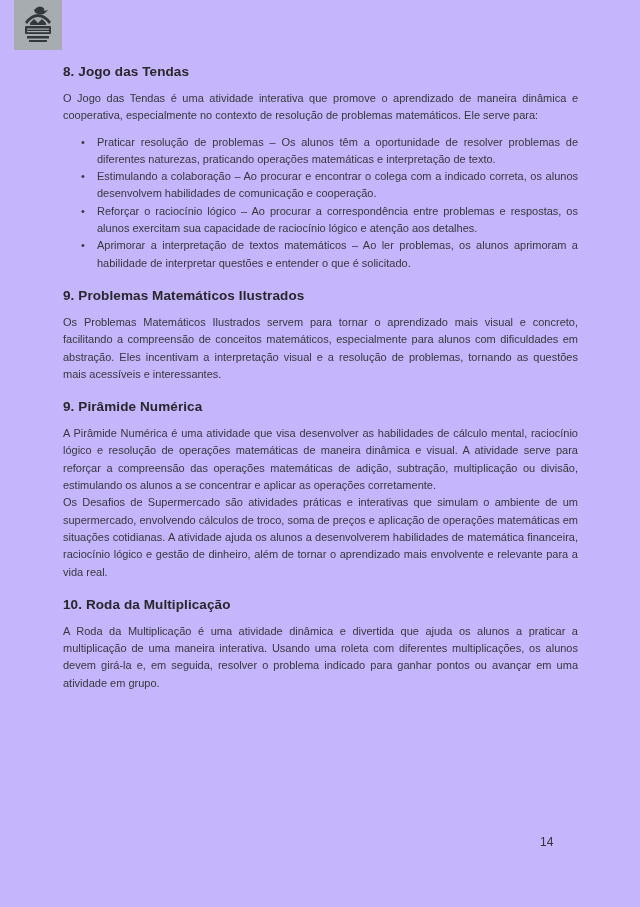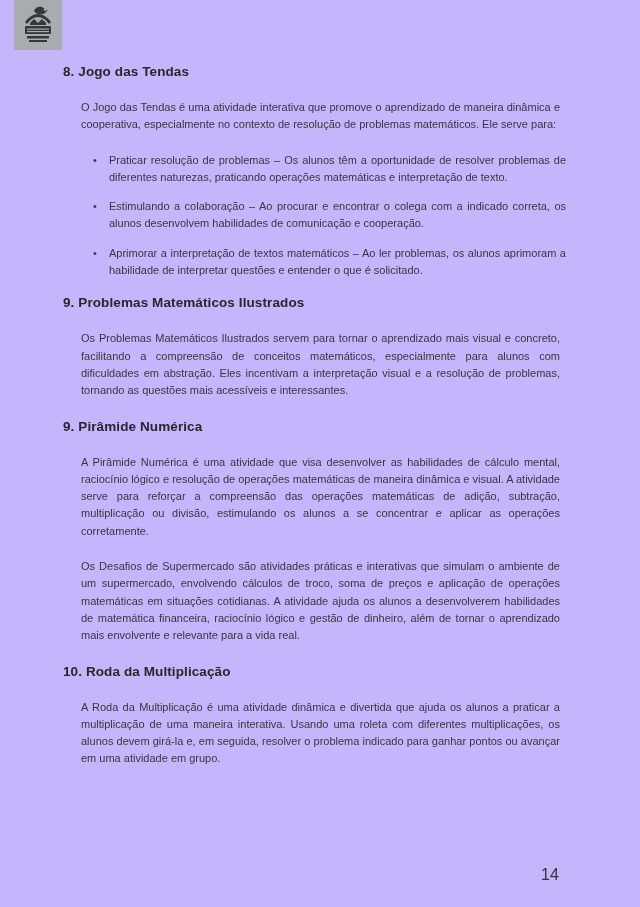--- a/index.html
+++ b/index.html
@@ -39,48 +39,47 @@
   h2.sec-heading {
     font-size: 13.5px;
     line-height: 18px;
     font-weight: bold;
     color: #282828;
     margin: 15px 0 9px 0;
     letter-spacing: 0.1px;
   }
   h2.sec-heading.first { margin-top: 0; }
   p.sec-para {
-    margin: 18px;
+    margin: 0;
     text-align: justify;
   }
   ul.sec-bullets {
     margin: 9px 0 0 0;
     padding: 0 0 0 34px;
     list-style: none;
   }
   ul.sec-bullets li {
     position: relative;
     text-align: justify;
-    margin: 12px;
+    margin: 0;
   }
   ul.sec-bullets li::before {
     content: "•";
     position: absolute;
     left: -16px;
     top: 0;
     color: #383838;
     font-size: 11px;
   }
   .page-number {
     position: absolute;
     left: 540px;
-    top: 866px;
+    top: 835px;
     width: 20px;
-    text-align: center;
-    font-size: 16px;
+    font-size: 12px;
     color: #333333;
   }
 </style>
 </head>
 <body>
 
 <div class="page">
 
   <div class="logo">
     <svg width="34" height="42" viewBox="0 0 34 42">
@@ -103,20 +102,21 @@
     </svg>
   </div>
 
   <div class="content">
 
     <h2 class="sec-heading first">8. Jogo das Tendas</h2>
     <p class="sec-para">O Jogo das Tendas é uma atividade interativa que promove o aprendizado de maneira dinâmica e cooperativa, especialmente no contexto de resolução de problemas matemáticos. Ele serve para:</p>
     <ul class="sec-bullets">
       <li>Praticar resolução de problemas – Os alunos têm a oportunidade de resolver problemas de diferentes naturezas, praticando operações matemáticas e interpretação de texto.</li>
       <li>Estimulando a colaboração – Ao procurar e encontrar o colega com a indicado correta, os alunos desenvolvem habilidades de comunicação e cooperação.</li>
+      <li>Reforçar o raciocínio lógico – Ao procurar a correspondência entre problemas e respostas, os alunos exercitam sua capacidade de raciocínio lógico e atenção aos detalhes.</li>
       <li>Aprimorar a interpretação de textos matemáticos – Ao ler problemas, os alunos aprimoram a habilidade de interpretar questões e entender o que é solicitado.</li>
     </ul>
 
     <h2 class="sec-heading">9. Problemas Matemáticos Ilustrados</h2>
     <p class="sec-para">Os Problemas Matemáticos Ilustrados servem para tornar o aprendizado mais visual e concreto, facilitando a compreensão de conceitos matemáticos, especialmente para alunos com dificuldades em abstração. Eles incentivam a interpretação visual e a resolução de problemas, tornando as questões mais acessíveis e interessantes.</p>
 
     <h2 class="sec-heading">9. Pirâmide Numérica</h2>
     <p class="sec-para">A Pirâmide Numérica é uma atividade que visa desenvolver as habilidades de cálculo mental, raciocínio lógico e resolução de operações matemáticas de maneira dinâmica e visual. A atividade serve para reforçar a compreensão das operações matemáticas de adição, subtração, multiplicação ou divisão, estimulando os alunos a se concentrar e aplicar as operações corretamente.</p>
 
     <p class="sec-para">Os Desafios de Supermercado são atividades práticas e interativas que simulam o ambiente de um supermercado, envolvendo cálculos de troco, soma de preços e aplicação de operações matemáticas em situações cotidianas. A atividade ajuda os alunos a desenvolverem habilidades de matemática financeira, raciocínio lógico e gestão de dinheiro, além de tornar o aprendizado mais envolvente e relevante para a vida real.</p>

